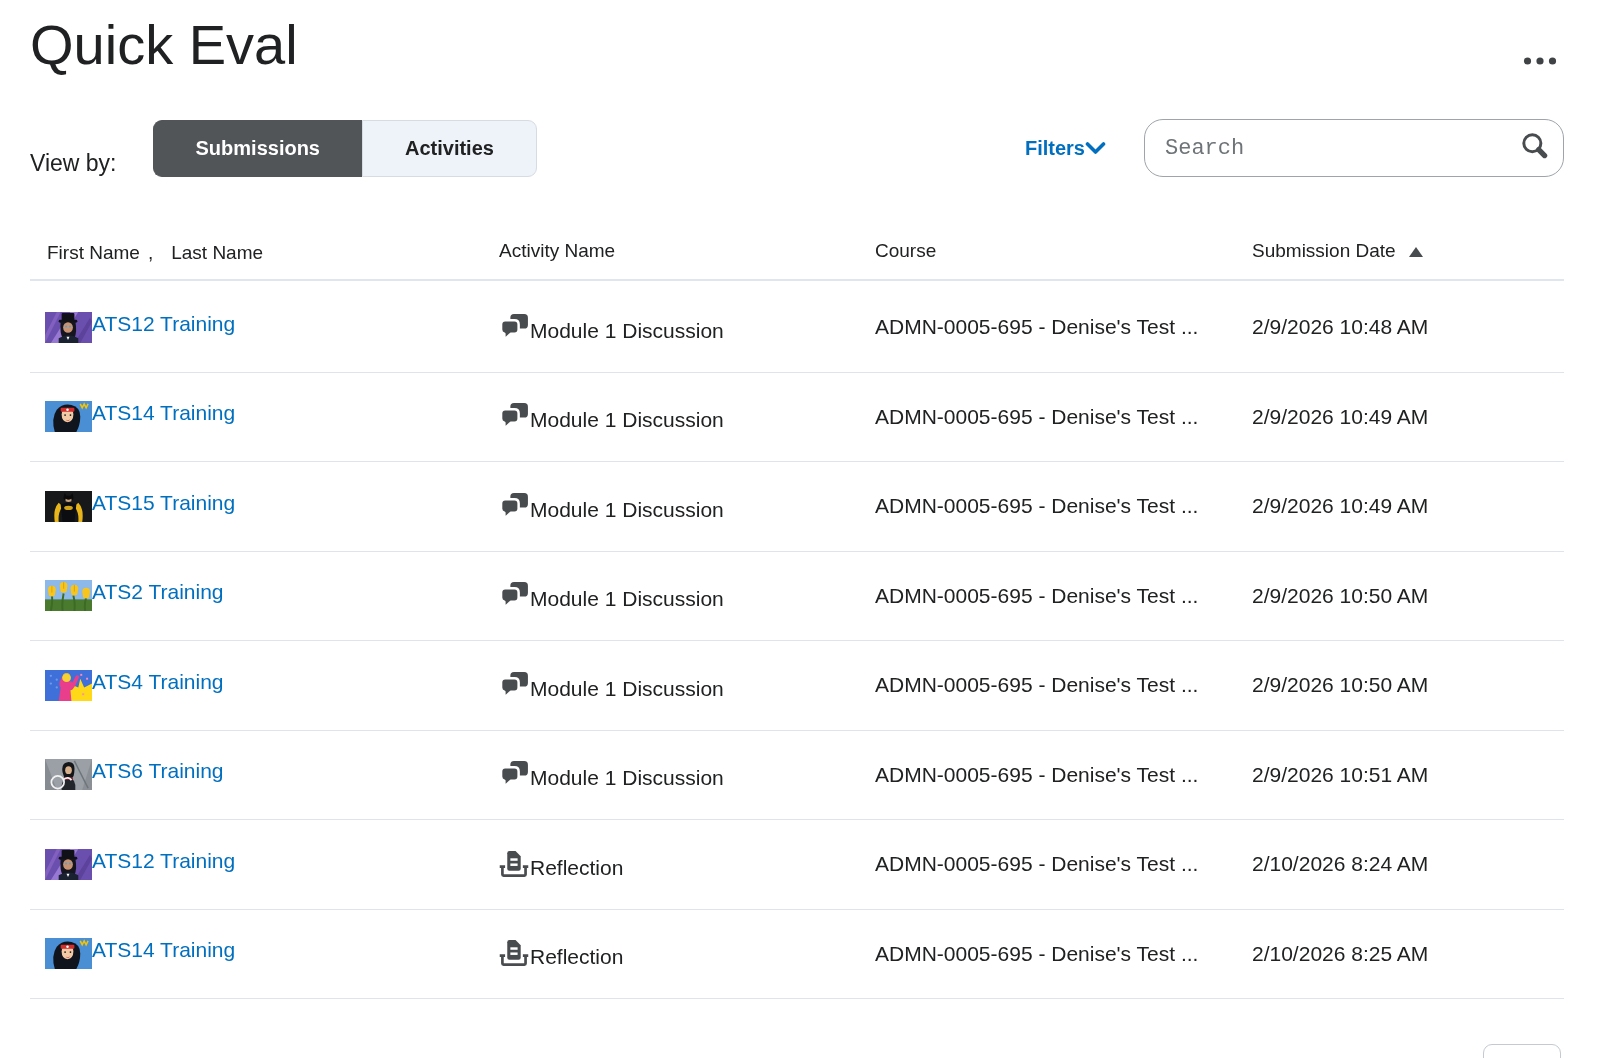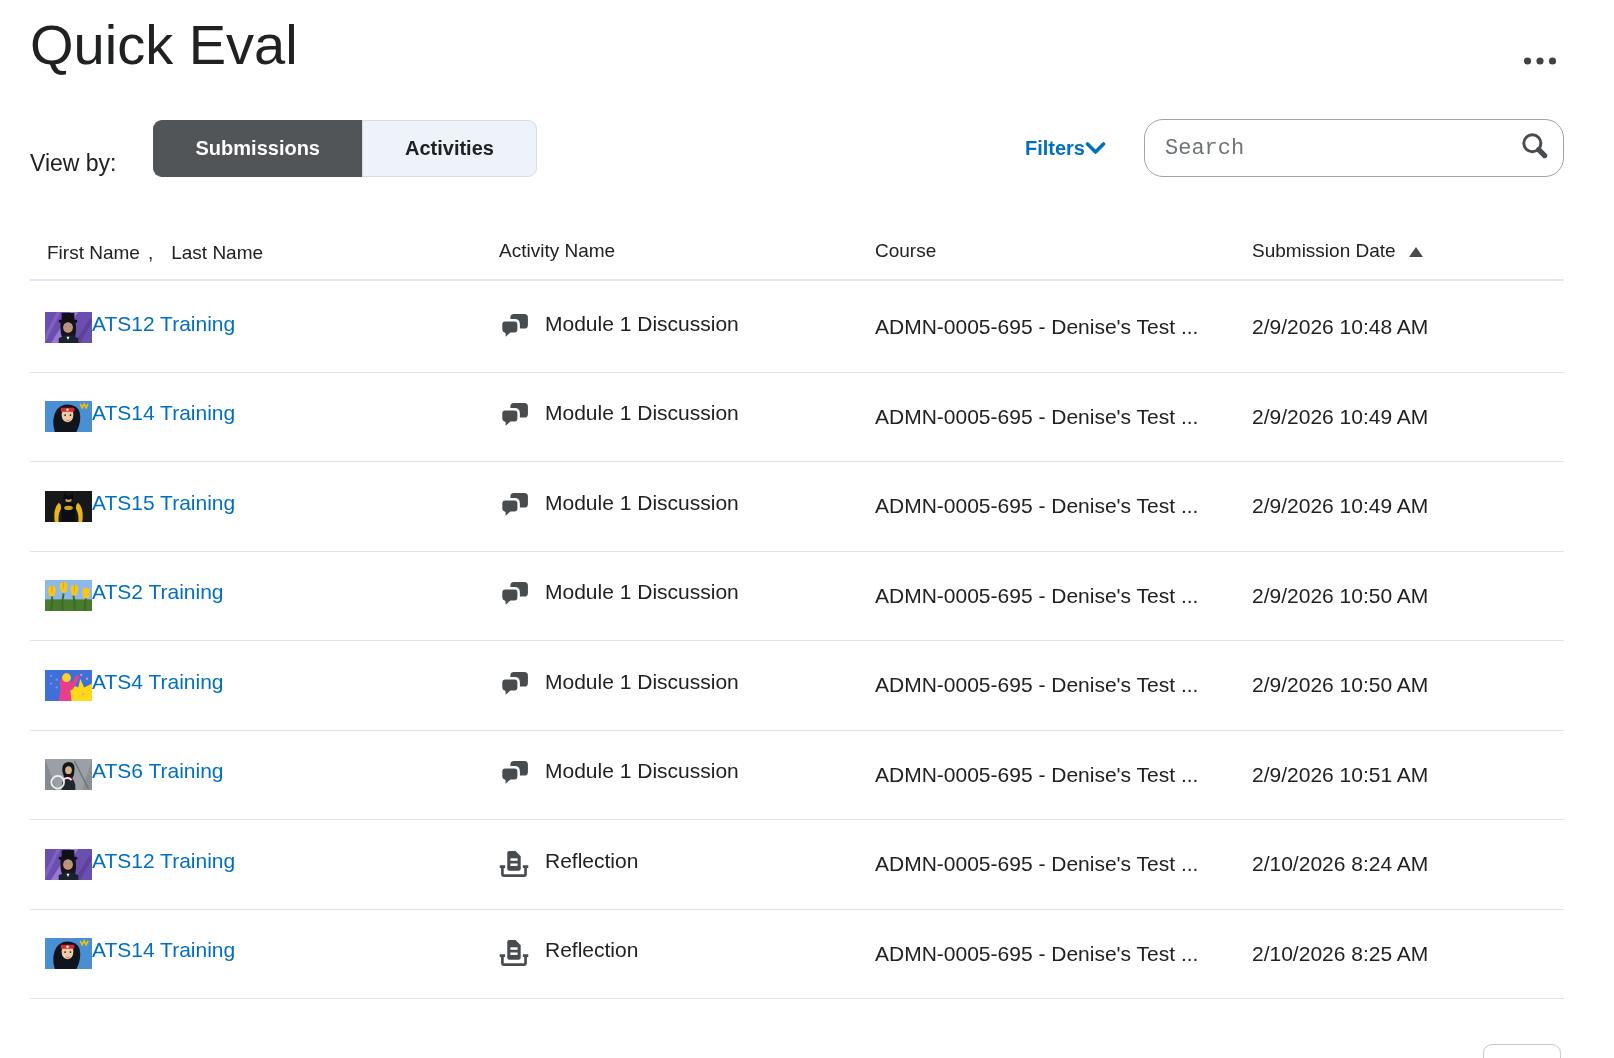--- a/index.html
+++ b/index.html
@@ -42,21 +42,21 @@
   .th-link { color:#202122; text-decoration:none; cursor:pointer; }
   .th-sep { margin:4px 18px 0 8px; color:#202122; }
   .th-date { display:flex; align-items:center; gap:12px; }
   .sort-icon { display:inline-block; margin-top:2px; }
 
   .tbody { position:absolute; top:283px; left:30px; right:50px; }
   .trow { height:89.5px; border-bottom:1px solid #dde4ee; font-size:21px; }
   .cell-name { padding-left:15px; display:flex; }
   .avatar { width:47px; height:31px; flex:0 0 47px; display:block; }
   .name-link { color:#006fbf; text-decoration:none; cursor:pointer; }
-  .cell-activity { display:flex; align-items:flex-start; gap:15px; }
+  .cell-activity { display:flex; align-items:flex-end; }
   .act-icon { width:31px; height:31px; flex:0 0 31px; }
   .cell-course, .cell-date { color:#202122; white-space:nowrap; }
 
   
   .partial-btn { position:absolute; left:1483px; top:1044px; width:78px; height:34px;
                  background:#fff; border:1px solid #c3cad1; border-radius:9px; cursor:pointer; }
 </style>
 </head>
 <body>
 

